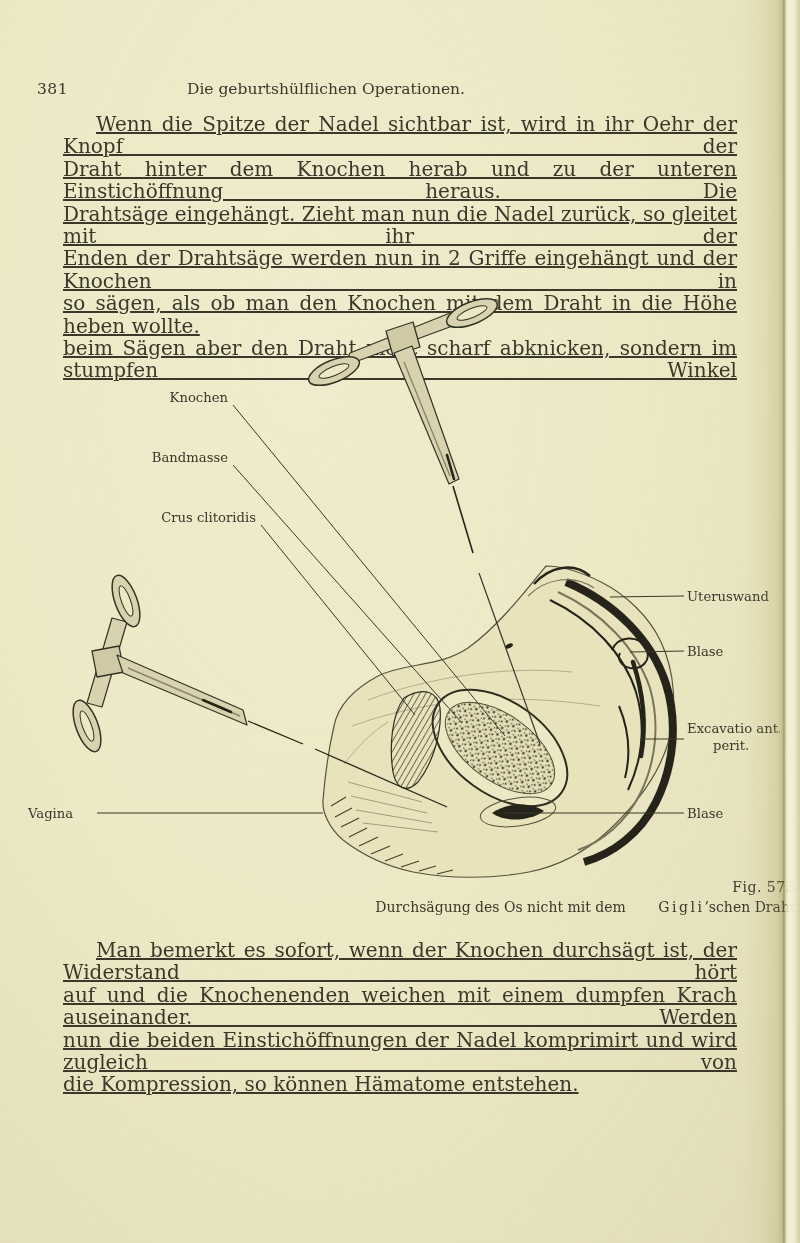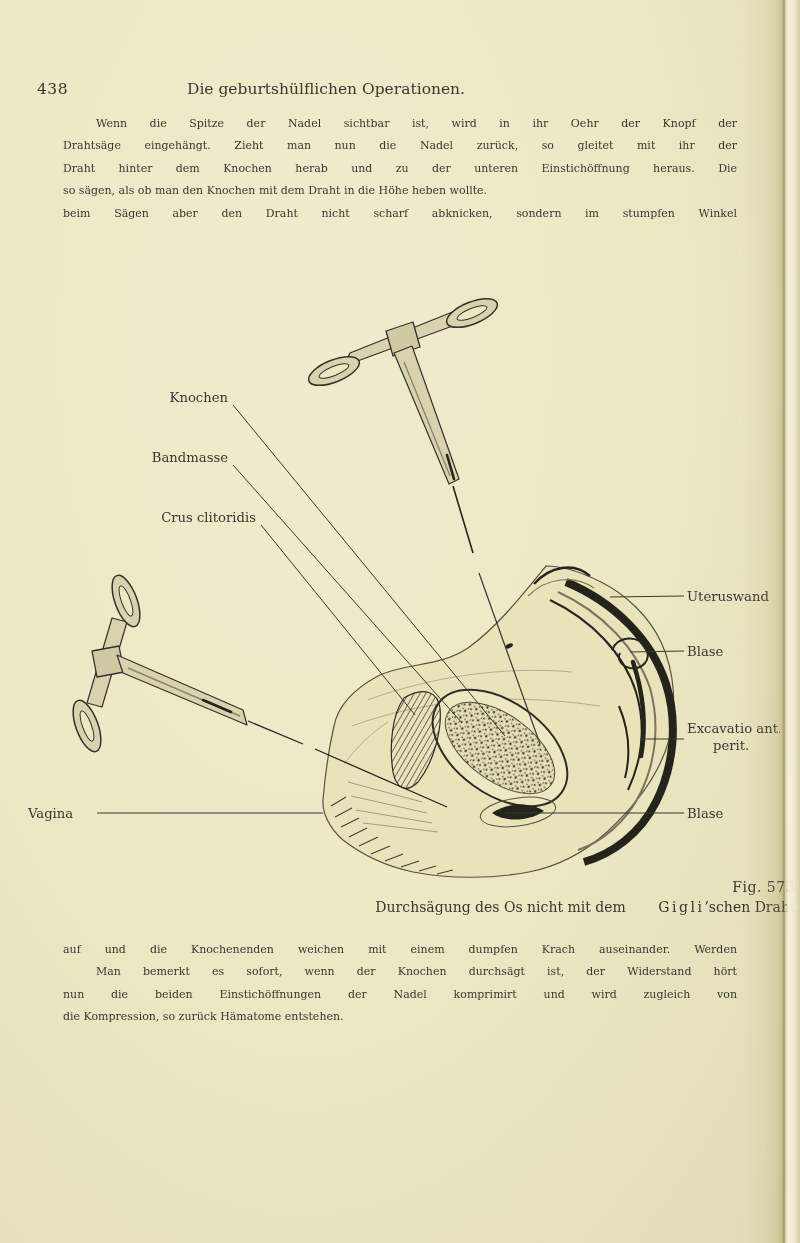--- a/index.html
+++ b/index.html
@@ -21,45 +21,46 @@
       rgba(158,147,80,0.22) 60%,
       rgba(146,135,70,0.34) 69%,
       rgba(104,96,48,0.58) 72.5%,
       rgba(146,135,70,0.25) 74.5%,
       rgba(246,242,219,0.95) 79%,
       rgba(240,236,208,0.95) 90%,
       rgba(212,204,162,0.95) 100%);
   }
   .pagenum{position:absolute;left:37px;top:80px;font-size:15.5px;letter-spacing:0.5px;}
   .runhead{position:absolute;left:0;top:80px;width:652px;text-align:center;font-size:15.5px;}
-  .para{position:absolute;left:63px;width:674px;font-size:11px;line-height:22.4px;}
+  .para{position:absolute;left:63px;width:674px;font-size:20px;line-height:22.4px;text-decoration:underline;}
   .para1{top:113px;}
   .para2{top:939px;}
   .tline{text-align:justify;text-align-last:justify;}
   .tline.first{text-indent:33px;}
   .tline.last{text-align-last:left;}
   .caption{position:absolute;left:0;top:878px;width:800px;text-align:right;font-size:14px;line-height:19.5px;}
   .caption .figno{display:block;letter-spacing:0.5px;}
   .caption .spaced{letter-spacing:2.5px;margin-left:28px;}
   .fig-svg{position:absolute;left:20px;top:278px;width:760px;height:600px;}
   .fig-svg text{font-family:"DejaVu Serif","Liberation Serif",serif;font-size:13.2px;fill:var(--ink,#3a382c);}
 </style>
 </head>
 <body>
 
 <div class="page">
   <div class="sheen"></div>
 
-  <span class="pagenum">438</span>
+  <span class="pagenum">381</span>
   <div class="runhead">Die geburtshülflichen Operationen.</div>
 
   <div class="para para1">
       <div class="tline first">Wenn die Spitze der Nadel sichtbar ist, wird in ihr Oehr der Knopf der</div>
+      <div class="tline">Draht hinter dem Knochen herab und zu der unteren Einstichöffnung heraus.  Die</div>
       <div class="tline">Drahtsäge eingehängt.  Zieht man nun die Nadel zurück, so gleitet mit ihr der</div>
-      <div class="tline">Draht hinter dem Knochen herab und zu der unteren Einstichöffnung heraus.  Die</div>
+      <div class="tline">Enden der Drahtsäge werden nun in 2 Griffe eingehängt und der Knochen in</div>
       <div class="tline last">so sägen, als ob man den Knochen mit dem Draht in die Höhe heben wollte.</div>
       <div class="tline">beim Sägen aber den Draht nicht scharf abknicken, sondern im stumpfen Winkel</div>
     </div>
 
   <svg class="fig-svg" viewBox="20 278 760 600" xmlns="http://www.w3.org/2000/svg">
     <defs>
       <pattern id="stip" width="8" height="8" patternUnits="userSpaceOnUse">
         <circle cx="2" cy="2.5" r="1.2" fill="#3a3828"></circle>
         <circle cx="5.8" cy="5.5" r="1.0" fill="#3a3828"></circle>
         <circle cx="3.5" cy="7" r="0.7" fill="#3a3828"></circle>
@@ -157,20 +158,20 @@
       <text x="687" y="818">Blase</text>
     </g>
   </svg>
 
   <div class="caption">
     <span class="figno">Fig. 573.</span>
     <span class="capline"><span>Durchsägung des Os nicht mit dem </span><span class="spaced">Gigli</span><span>’schen Draht.</span></span>
   </div>
 
   <div class="para para2">
+      <div class="tline first">Man bemerkt es sofort, wenn der Knochen durchsägt ist, der Widerstand hört</div>
       <div class="tline">auf und die Knochenenden weichen mit einem dumpfen Krach auseinander.  Werden</div>
-      <div class="tline first">Man bemerkt es sofort, wenn der Knochen durchsägt ist, der Widerstand hört</div>
       <div class="tline">nun die beiden Einstichöffnungen der Nadel komprimirt und wird zugleich von</div>
-      <div class="tline last">die Kompression, so zurück Hämatome entstehen.</div>
+      <div class="tline last">die Kompression, so können Hämatome entstehen.</div>
     </div>
 
   <div class="edge"></div>
 </div>
 
 </body></html>

